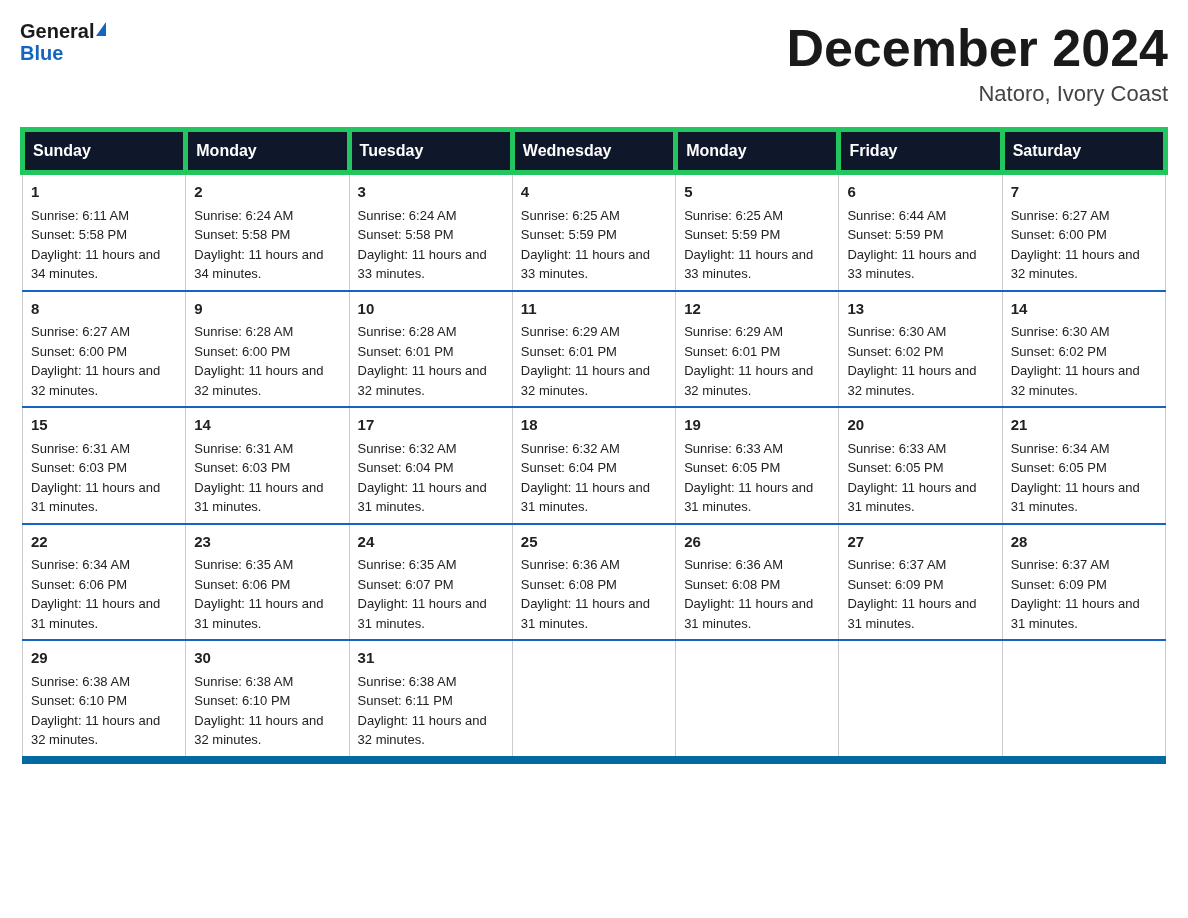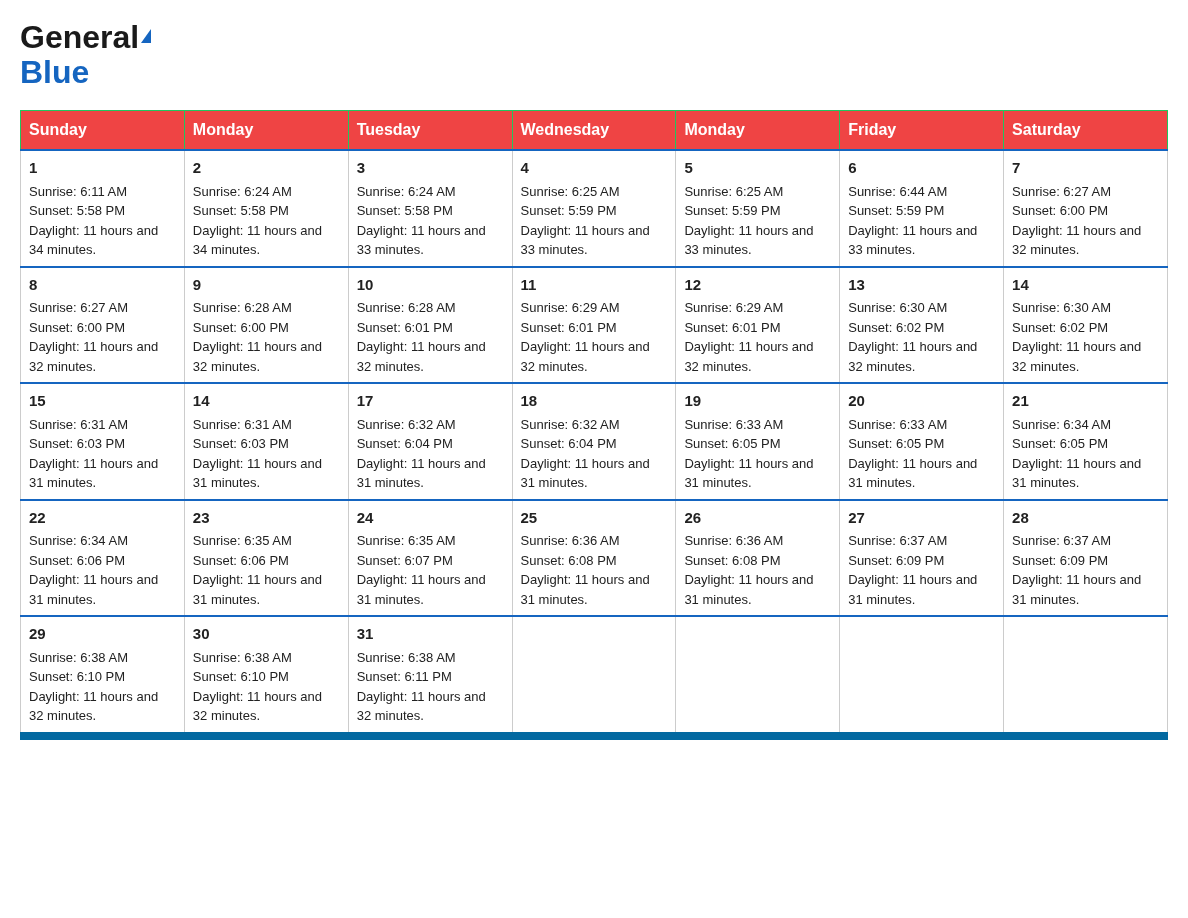--- a/index.html
+++ b/index.html
@@ -15,21 +15,21 @@
       justify-content: space-between;
       align-items: flex-start;
       margin-bottom: 20px;
     }
     .logo {
       display: flex;
       flex-direction: column;
       align-items: flex-start;
     }
     .logo-text {
-      font-size: 32px;
+      font-size: 20px;
       font-weight: bold;
       color: #1a1a1a;
       line-height: 1.1;
     }
     .logo-general { color: #1a1a1a; }
     .logo-blue { color: #1565c0; }
     .logo-triangle {
       display: inline-block;
       width: 0;
       height: 0;
@@ -52,27 +52,27 @@
     .location {
       font-size: 22px;
       color: #444;
       margin-top: 4px;
     }
     .calendar {
       width: 100%;
       border-collapse: collapse;
     }
     .calendar th {
-      background-color: #ef4444;
+      background-color: #0f172a;
       color: #fff;
       font-size: 16px;
       font-weight: bold;
       padding: 10px 8px;
       text-align: left;
-      border: 1px solid #22c55e;
+      border: 5px solid #22c55e;
     }
     .calendar td {
       border: 1px solid #ccc;
       vertical-align: top;
       padding: 6px 8px;
       width: 14.28%;
       min-height: 100px;
       font-size: 13px;
       color: #222;
       line-height: 1.5;
@@ -97,20 +97,22 @@
 <body>
 
 <div class="header">
   <div class="logo">
     <div class="logo-text">
       <span class="logo-general">General</span><span class="logo-triangle"></span><br>
       <span class="logo-blue">Blue</span>
     </div>
   </div>
   <div class="title-block">
+    <div class="month-title">December 2024</div>
+    <div class="location">Natoro, Ivory Coast</div>
   </div>
 </div>
 
 <table class="calendar">
   <thead>
     <tr>
       <th>Sunday</th>
       <th>Monday</th>
       <th>Tuesday</th>
       <th>Wednesday</th>

